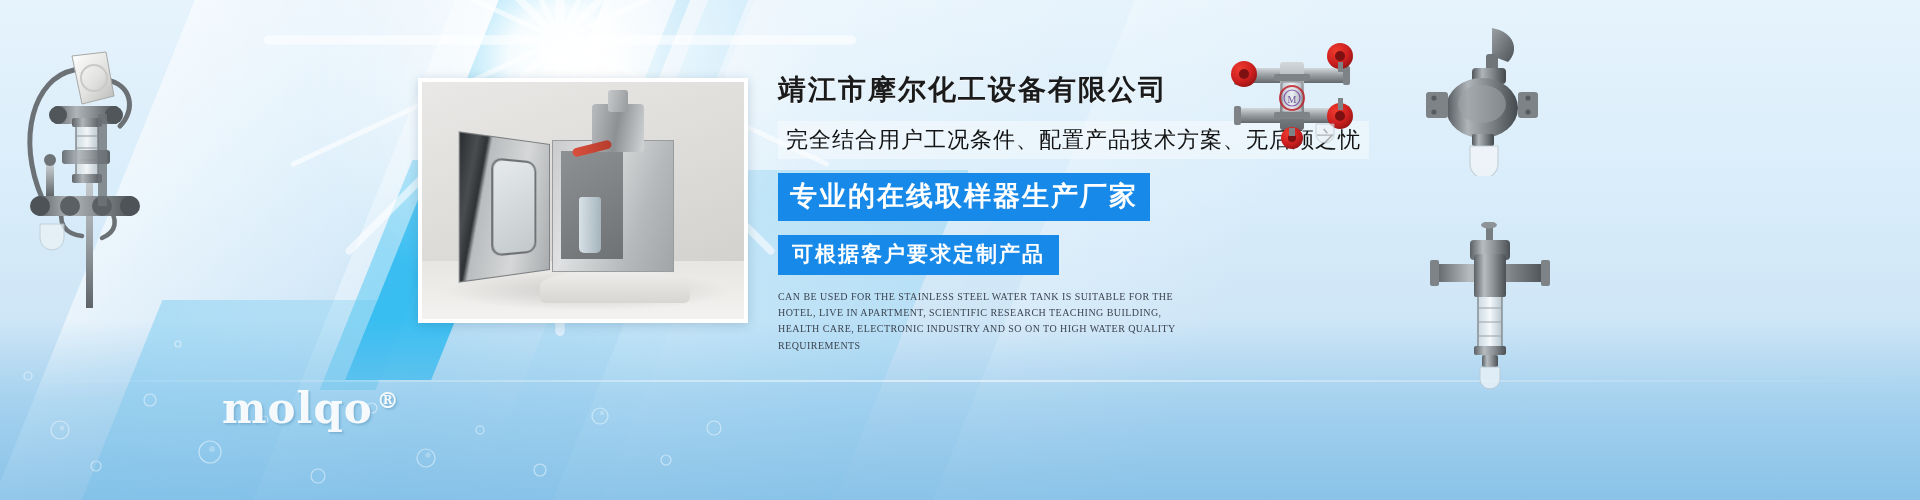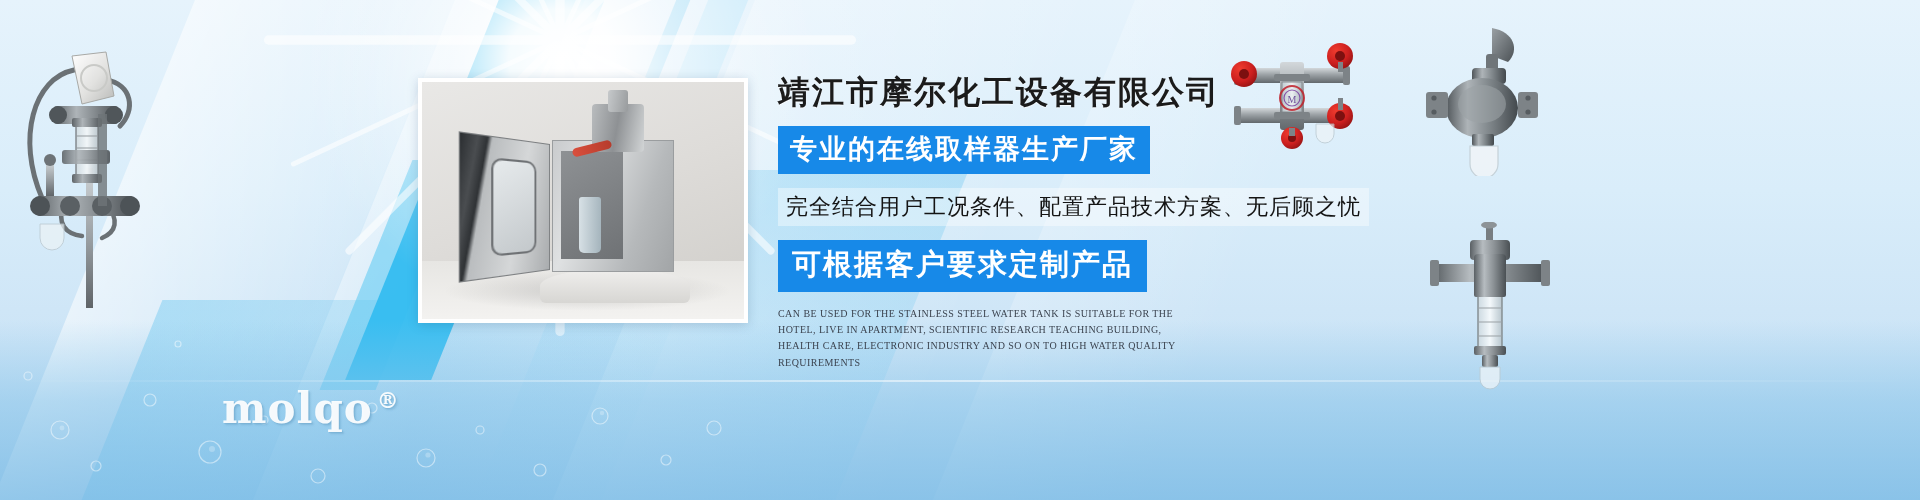--- a/index.html
+++ b/index.html
@@ -141,21 +141,21 @@
     position:absolute; left:118px; bottom:16px; width:150px; height:34px;
     border-radius:50% 50% 6px 6px;
     background:linear-gradient(180deg,#f0efed,#d7d6d3);
   }
 
   
   .text-block{ position:absolute; left:778px; top:72px; width:620px; }
 
   .company-name{
     font-family:"DejaVu Serif","Liberation Serif",serif;
-    font-size:32px; font-weight:700; color:#1b1b1b;
+    font-size:28px; font-weight:700; color:#1b1b1b;
     letter-spacing:2px; line-height:1.25;
     text-shadow:0 1px 1px rgba(255,255,255,.7);
     white-space:nowrap;
   }
 
   .tagline-pill{
     display:inline-block; margin-top:14px;
     background:#1789e8; color:#ffffff;
     font-size:27px; font-weight:700; letter-spacing:2px;
     padding:5px 12px 7px 12px;
@@ -167,21 +167,21 @@
     display:inline-block;
     font-size:22px; color:#141414; letter-spacing:1px;
     background:rgba(255,255,255,.40);
     padding:4px 8px;
     white-space:nowrap;
   }
 
   .custom-pill{
     display:inline-block; margin-top:14px;
     background:#1789e8; color:#ffffff;
-    font-size:29px; font-weight:700; letter-spacing:2px;
+    font-size:21px; font-weight:700; letter-spacing:2px;
     padding:5px 14px 7px 14px;
     white-space:nowrap;
   }
 
   .eng-copy{
     margin-top:14px; width:400px;
     font-family:"Liberation Serif","DejaVu Serif",serif;
     font-size:10px; line-height:1.62;
     letter-spacing:.45px;
     color:#3c4450;
@@ -362,23 +362,23 @@
       <div class="pi-handle"></div>
       <div class="pi-door">
         <div class="pi-door-win"></div>
       </div>
     </div>
   </div>
 
   <div class="text-block">
     <div class="company-name">靖江市摩尔化工设备有限公司</div>
 
+    <div><span class="feature-line">完全结合用户工况条件、配置产品技术方案、无后顾之忧</span></div>
+
     <div><span class="tagline-pill">专业的在线取样器生产厂家</span></div>
-
-    <div><span class="feature-line">完全结合用户工况条件、配置产品技术方案、无后顾之忧</span></div>
 
     <div><span class="custom-pill">可根据客户要求定制产品</span></div>
 
     <div class="eng-copy">CAN BE USED FOR THE STAINLESS STEEL WATER TANK IS SUITABLE FOR THE HOTEL, LIVE IN APARTMENT, SCIENTIFIC RESEARCH TEACHING BUILDING, HEALTH CARE, ELECTRONIC INDUSTRY AND SO ON TO HIGH WATER QUALITY REQUIREMENTS</div>
   </div>
 
   <svg class="eq eq-cross" viewBox="0 0 160 110">
     <defs>
       <linearGradient id="stl3" x1="0" y1="0" x2="0" y2="1">
         <stop offset="0" stop-color="#d3d8db"></stop>

